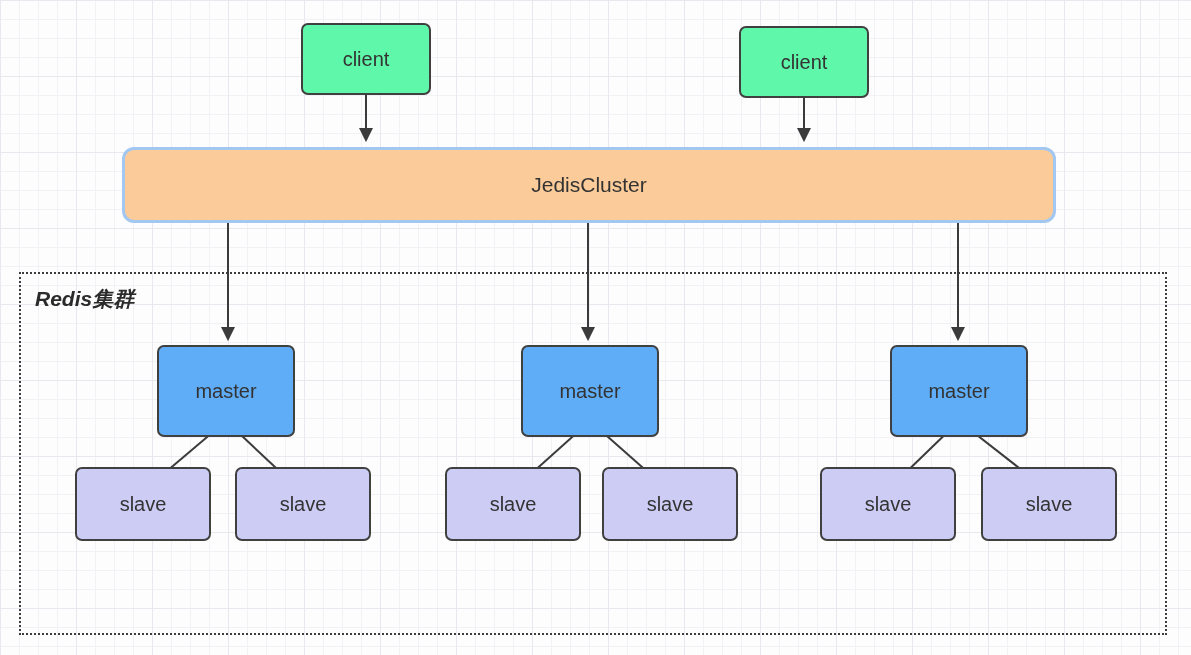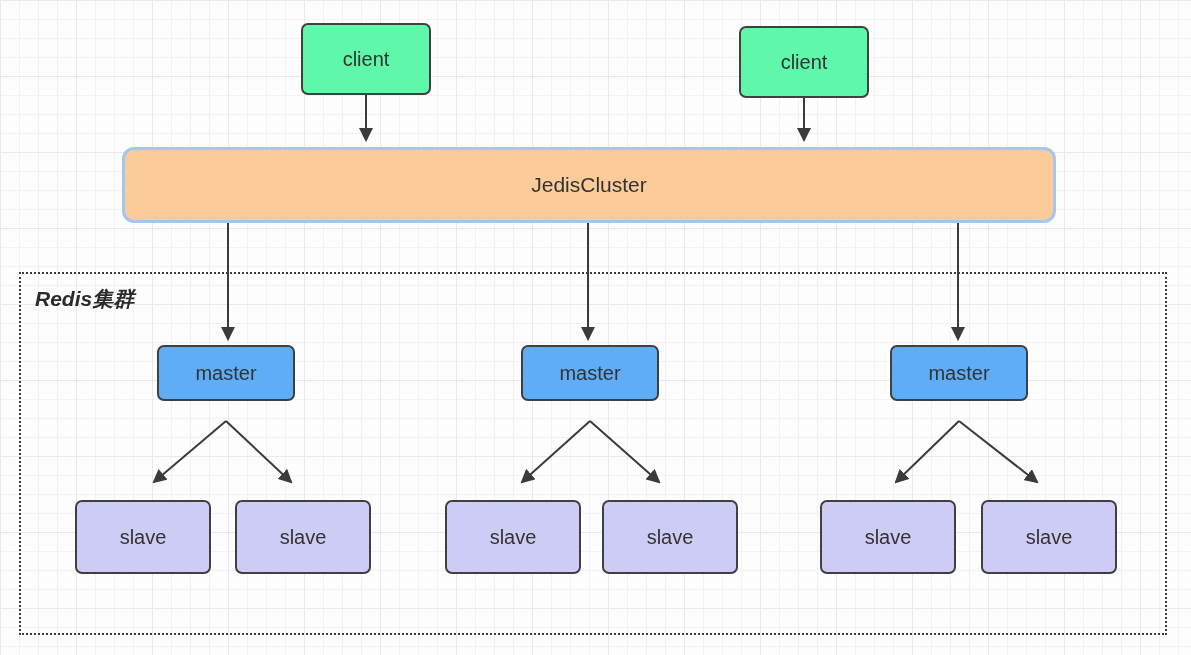--- a/index.html
+++ b/index.html
@@ -69,32 +69,32 @@
   .cluster-label {
     position: absolute;
     left: 14px; top: 11px;
     font-size: 21px;
     font-weight: bold;
     color: #2b2b2b;
     font-style: italic;
   }
 
   .master {
-    width: 138px; height: 56px;
+    width: 138px; height: 92px;
     background: var(--master-fill, #60adf7);
     top: 345px;
   }
   .m1 { left: 157px; }
   .m2 { left: 521px; }
   .m3 { left: 890px; }
 
   .slave {
     width: 136px; height: 74px;
     background: var(--slave-fill, #cdccf5);
-    top: 500px;
+    top: 467px;
   }
   .s1 { left: 75px; }
   .s2 { left: 235px; }
   .s3 { left: 445px; }
   .s4 { left: 602px; }
   .s5 { left: 820px; }
   .s6 { left: 981px; }
 
   .watermark {
     position: absolute;

